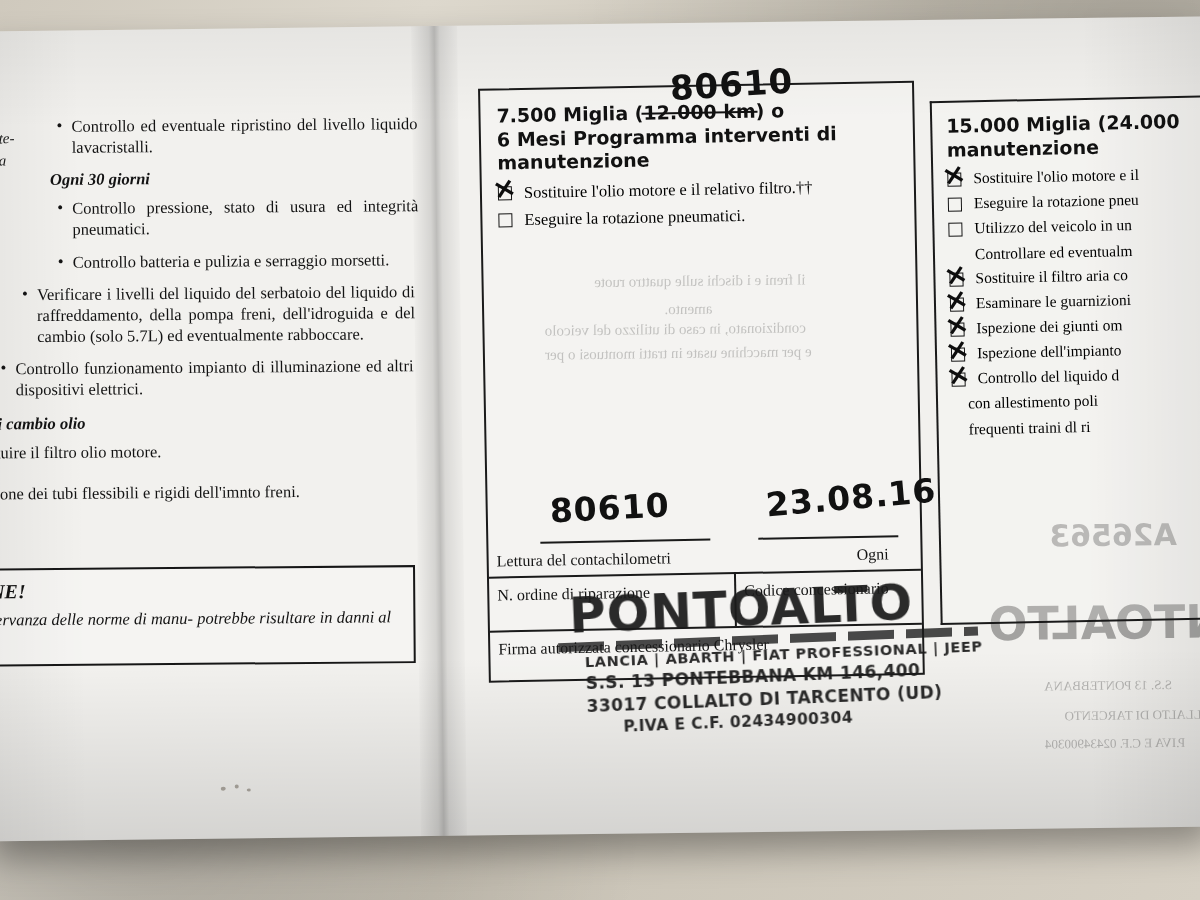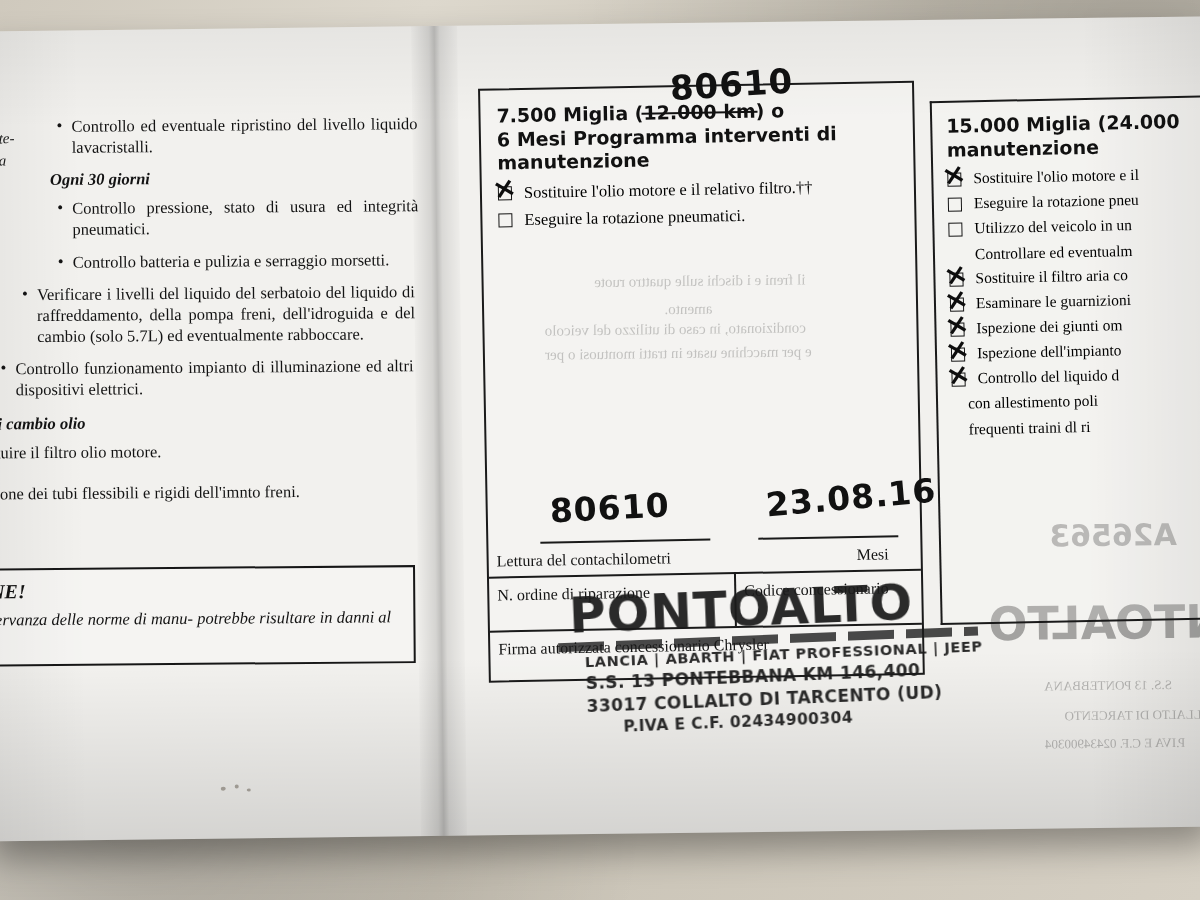--- a/index.html
+++ b/index.html
@@ -423,21 +423,21 @@
         <span class="hand hand-date">23.08.16</span>
       </div>
 
       <div class="rule" style="left:52px;top:452px;width:170px;"></div>
       <div class="rule" style="left:270px;top:452px;width:140px;"></div>
       <div class="rule" style="left:0px;top:486px;width:432px;"></div>
       <div class="rule" style="left:0px;top:540px;width:432px;"></div>
       <div class="rule" style="left:245px;top:486px;width:1.6px;height:54px;"></div>
 
       <div class="fld-label" style="left:8px;top:462px;">Lettura del contachilometri</div>
-      <div class="fld-label" style="left:368px;top:462px;">Mesi</div>
+      <div class="fld-label" style="left:368px;top:462px;">Ogni</div>
       <div class="fld-label" style="left:8px;top:496px;">N. ordine di riparazione</div>
       <div class="fld-label" style="left:255px;top:496px;">Codice concessionario</div>
       <div class="fld-label" style="left:8px;top:550px;">Firma autorizzata concessionario Chrysler</div>
     </div>
 
     <div class="right-card">
       <div class="card-head">
         <span>15.000 Miglia (24.000</span><br>
         <span>manutenzione</span>
       </div>

